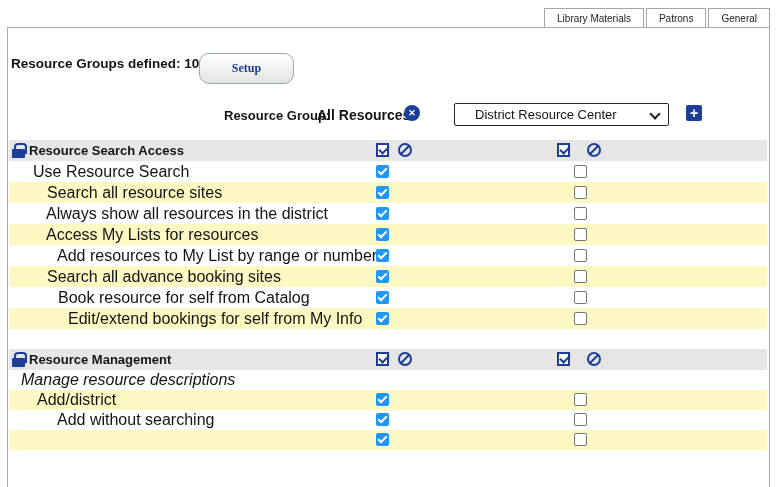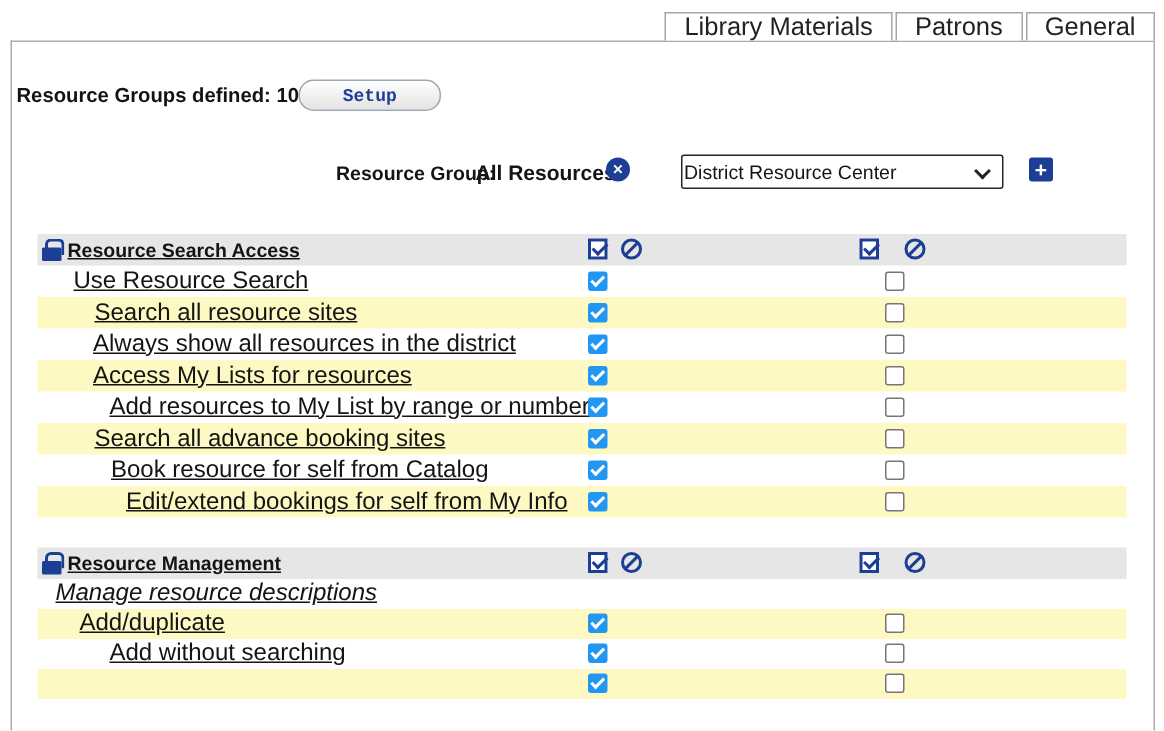--- a/index.html
+++ b/index.html
@@ -8,59 +8,59 @@
     width:776px; height:487px; position:relative; overflow:hidden;
     font-family:"Liberation Sans", sans-serif; color:#141414;
   }
 
   
   .tabbar { position:absolute; top:3px; right:6px; height:24px;
             display:flex; align-items:flex-end; gap:2px; z-index:3; }
   .tab { height:19px; padding:0 12px; background:#fff;
          border:1px solid #a6a6a6; border-bottom:none;
          display:flex; align-items:center; justify-content:center;
-         font-size:17px; color:#222; cursor:default; white-space:nowrap; }
+         font-size:10px; color:#222; cursor:default; white-space:nowrap; }
   .tab.active { height:24px; border-top:4px solid #e8730a; font-weight:bold;
                 margin-bottom:-1px; z-index:4; }
 
   
   .panel { position:absolute; top:27px; left:7px; right:6px; bottom:0;
            border:1px solid #ababab; border-bottom:none; background:#fff; }
 
   
   .groups-label { position:absolute; left:3px; top:28px;
                   font-size:13.5px; font-weight:bold; }
-  .setup-btn { position:absolute; left:191px; top:25px; width:95px; height:21px;
+  .setup-btn { position:absolute; left:191px; top:25px; width:95px; height:31px;
                border:1px solid #9aa7b5; border-radius:10px;
                background:linear-gradient(#ffffff,#e3e3e3);
                color:#1c3e94; font-weight:bold; font-size:12px;
-               font-family:Liberation Mono, monospace; }
+               font-family:Liberation Serif, serif; }
 
   
   .rg-row { position:absolute; top:73px; left:0; right:0; height:28px; }
   .rg-label { position:absolute; left:216px; top:7px; font-size:13px; font-weight:bold; }
   .rg-value { position:absolute; left:309px; top:6px; font-size:14px; font-weight:bold; }
   .rg-remove { position:absolute; left:396px; top:4px; width:16px; height:16px;
                border-radius:50%; background:#1c3e94; color:#fff;
                font-size:9px; font-weight:bold;
                display:flex; align-items:center; justify-content:center; }
   .rg-select { position:absolute; left:446px; top:2px; width:215px; height:23px;
                background:#fff; border:1px solid #262626; border-radius:2px;
-               font-size:13px; display:flex; align-items:center; padding-left:1px; }
+               font-size:13px; display:flex; align-items:center; padding-left:20px; }
   .chev { position:absolute; right:9px; top:6px; width:8px; height:8px;
           border-left:2px solid #222; border-bottom:2px solid #222;
           transform:rotate(-45deg); }
   .rg-add { position:absolute; left:678px; top:4px; width:16px; height:16px;
             background:#1c3e94; color:#fff; border-radius:2px;
             font-size:14px; font-weight:bold; line-height:14px;
             display:flex; align-items:center; justify-content:center; }
 
   
   .permissions { position:absolute; top:112px; left:1px; right:2px; }
-  .section { margin:16px;text-decoration:underline; }
+  .section { margin:0; }
   .section + .section { margin-top:20px; }
   .section-header { position:relative; height:21px; background:#e6e6e6;
                     display:flex; align-items:center; }
   .section-title { font-size:13px; font-weight:bold; margin-left:20px; }
   .lock-icon { position:absolute; left:3px; top:3px; width:13px; height:15px; }
   .lock-icon::before { content:""; position:absolute; top:0; left:2px; width:9px; height:9px;
                        border:2px solid #1c3e94; border-bottom:none;
                        border-radius:4px 4px 0 0; }
   .lock-icon::after { content:""; position:absolute; bottom:0; left:0; width:13px; height:9px;
                       background:#1c3e94; border-radius:1px; }
@@ -181,21 +181,21 @@
           <span class="section-title">Resource Management</span>
           <span class="icon-checkall c1-check"></span>
           <span class="icon-none c1-none"></span>
           <span class="icon-checkall c2-check"></span>
           <span class="icon-none c2-none"></span>
         </div>
         <div class="perm-row">
           <span class="lbl italic" style="margin-left: 12px;">Manage resource descriptions</span>
         </div>
         <div class="perm-row alt">
-          <span class="lbl" style="margin-left: 28px;">Add/duplicate</span>
+          <span class="lbl" style="margin-left: 28px;">Add/district</span>
           <span class="cb c1 checked"></span>
           <span class="cb c2 unchecked"></span>
         </div>
         <div class="perm-row">
           <span class="lbl" style="margin-left: 48px;">Add without searching</span>
           <span class="cb c1 checked"></span>
           <span class="cb c2 unchecked"></span>
         </div>
         <div class="perm-row alt">
           <span class="cb c1 checked"></span>

